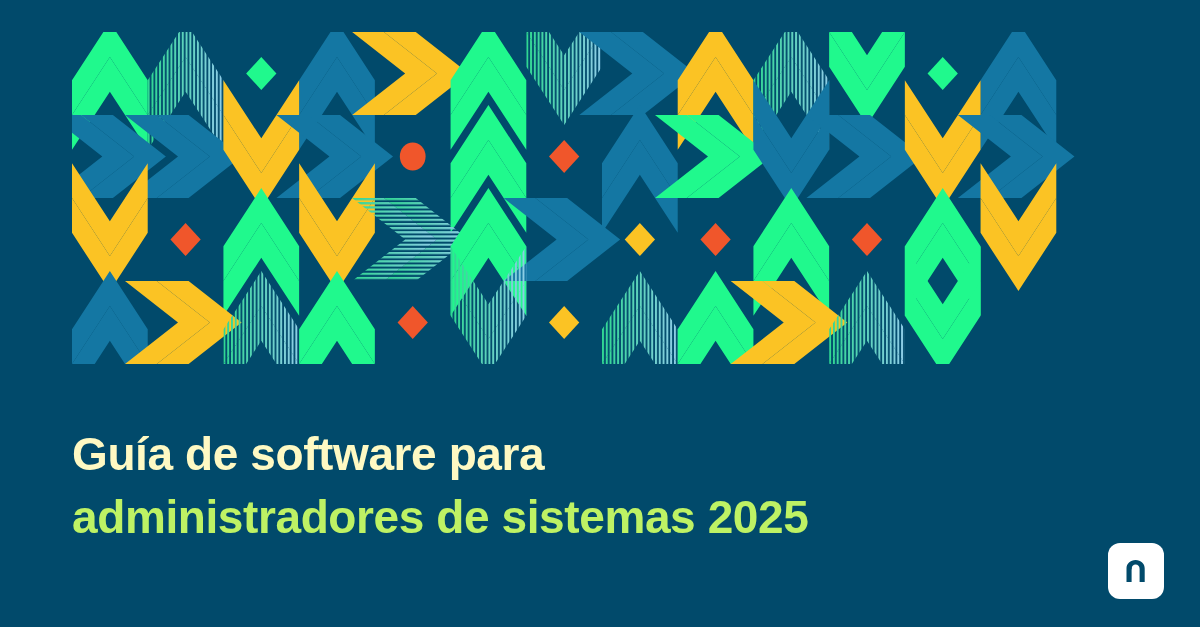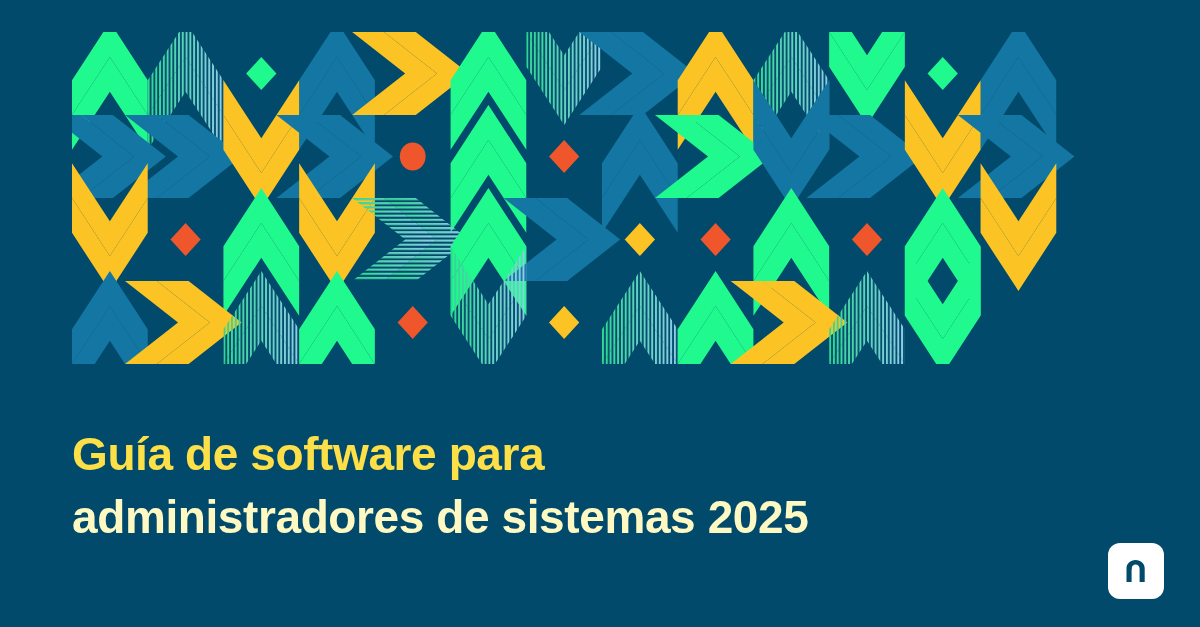--- a/index.html
+++ b/index.html
@@ -183,22 +183,22 @@
           <path d="M696 240 L752 280 L696 320 L729.6 320 L785.6 280 L729.6 240 Z" fill="#FBC324" clip-path="none"></path>
           <path d="M800 320 L840 264 L880 320 L880 286.4 L840 230.4 L800 286.4 Z" fill="url(#stripeGrad)" mask="url(#mask-v)"></path>
           <path d="M800 353.6 L840 297.6 L880 353.6 L880 320 L840 264 L800 320 Z" fill="url(#stripeGrad)" mask="url(#mask-v)"></path>
           <path d="M880 240 L920 296 L960 240 L960 273.6 L920 329.6 L880 273.6 Z" fill="#20F98D" clip-path="none"></path>
           <path d="M880 206.4 L920 262.4 L960 206.4 L960 240 L920 296 L880 240 Z" fill="#20F98D" clip-path="none"></path>
         </g>
     </svg>
   </div>
 
   <div id="title-block">
-    <div class="title-line" style="color: #fde047;">Guía de software para</div>
-    <div class="title-line" style="color: #fef9c3;">administradores de sistemas 2025</div>
+    <div class="title-line" style="color: #fef9c3;">Guía de software para</div>
+    <div class="title-line" style="color: #bef264;">administradores de sistemas 2025</div>
   </div>
 
   <div id="logo" style="background: rgb(255, 255, 255);">
     <svg width="36" height="36" viewBox="0 0 36 36">
       <path d="M8.5 29 L8.5 15.5 C8.5 10.6 12.3 7 17.6 7 C22.9 7 26.7 10.6 26.7 15.5 L26.7 29 L21.6 29 L21.6 15.9 C21.6 13.3 19.9 11.6 17.6 11.6 C15.3 11.6 13.6 13.3 13.6 15.9 L13.6 29 Z" fill="#014A6B"></path>
       <path d="M13.6 16.4 L13.6 11.0 L9.0 13.2 Z" fill="#014A6B"></path>
     </svg>
   </div>
 
 </div>

